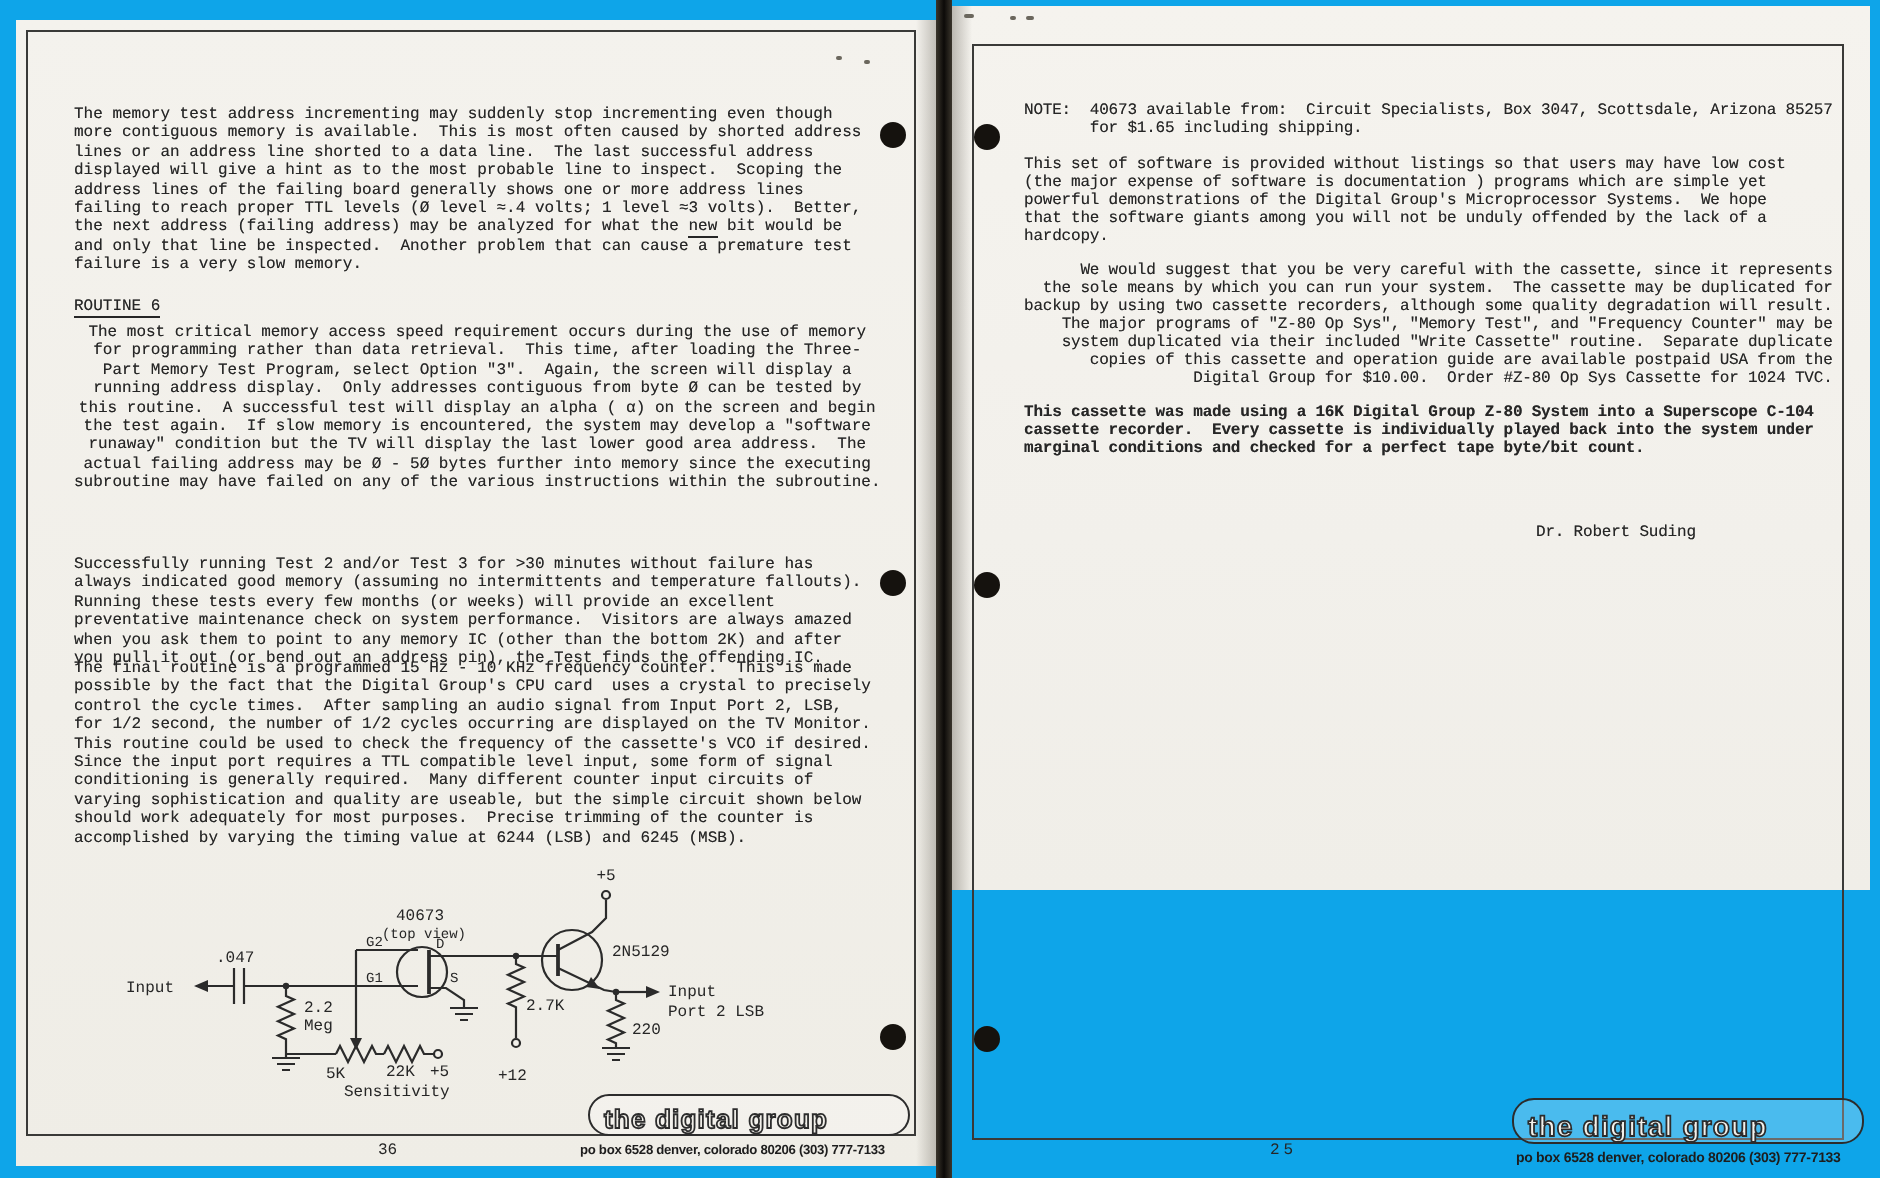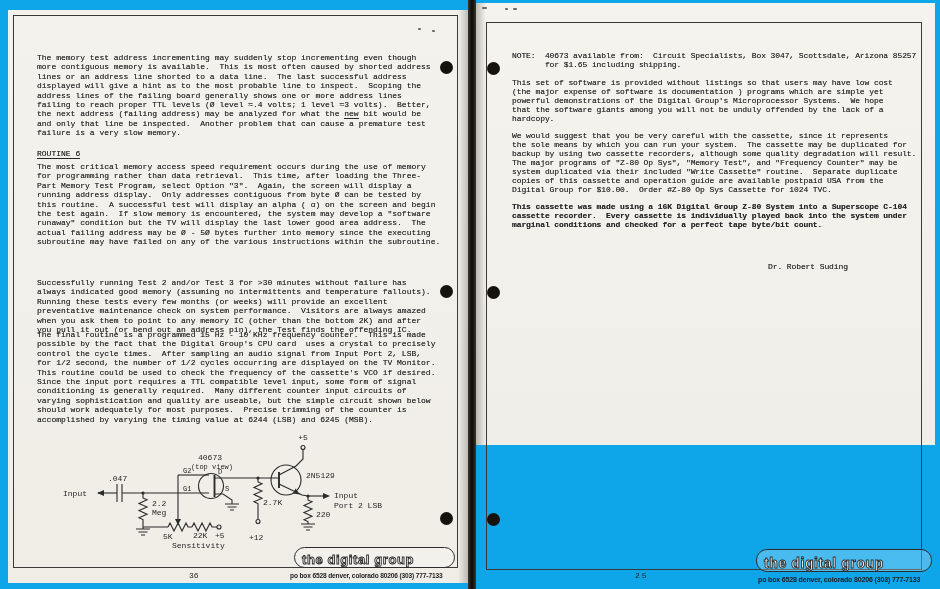--- a/index.html
+++ b/index.html
@@ -51,21 +51,21 @@
 lines or an address line shorted to a data line.  The last successful address
 displayed will give a hint as to the most probable line to inspect.  Scoping the
 address lines of the failing board generally shows one or more address lines
 failing to reach proper TTL levels (Ø level ≈.4 volts; 1 level ≈3 volts).  Better,
 the next address (failing address) may be analyzed for what the </span><span class="u">new</span><span> bit would be
 and only that line be inspected.  Another problem that can cause a premature test
 failure is a very slow memory.</span></div>
 
     <div class="txt" style="left:29px;top:139px;"><span class="u">ROUTINE 6</span></div>
 
-    <div class="txt" style="left:29px;top:152px;">The most critical memory access speed requirement occurs during the use of memory
+    <div class="txt" style="left:29px;top:152px;text-align:center;">The most critical memory access speed requirement occurs during the use of memory
 for programming rather than data retrieval.  This time, after loading the Three-
 Part Memory Test Program, select Option "3".  Again, the screen will display a
 running address display.  Only addresses contiguous from byte Ø can be tested by
 this routine.  A successful test will display an alpha ( α) on the screen and begin
 the test again.  If slow memory is encountered, the system may develop a "software
 runaway" condition but the TV will display the last lower good area address.  The
 actual failing address may be Ø - 5Ø bytes further into memory since the executing
 subroutine may have failed on any of the various instructions within the subroutine.</div>
 
     <div class="txt" style="left:29px;top:252px;margin-top:16px;">Successfully running Test 2 and/or Test 3 for &gt;30 minutes without failure has
@@ -169,21 +169,21 @@
     <div class="mark" style="left:29px;top:5px;width:3px;height:1.5px;"></div>
     <div class="mark" style="left:37px;top:5px;width:4px;height:1.5px;"></div>
 
     <div class="txt lh9" style="left:36px;top:48px;">NOTE:  40673 available from:  Circuit Specialists, Box 3047, Scottsdale, Arizona 85257
        for $1.65 including shipping.</div>
     <div class="txt lh9" style="left:36px;top:75px;">This set of software is provided without listings so that users may have low cost
 (the major expense of software is documentation ) programs which are simple yet
 powerful demonstrations of the Digital Group's Microprocessor Systems.  We hope
 that the software giants among you will not be unduly offended by the lack of a
 hardcopy.</div>
-    <div class="txt lh9" style="left:36px;top:128px;">We would suggest that you be very careful with the cassette, since it represents
+    <div class="txt lh9" style="left:36px;top:128px;text-align:right;">We would suggest that you be very careful with the cassette, since it represents
 the sole means by which you can run your system.  The cassette may be duplicated for
 backup by using two cassette recorders, although some quality degradation will result.
 The major programs of "Z-80 Op Sys", "Memory Test", and "Frequency Counter" may be
 system duplicated via their included "Write Cassette" routine.  Separate duplicate
 copies of this cassette and operation guide are available postpaid USA from the
 Digital Group for $10.00.  Order #Z-80 Op Sys Cassette for 1024 TVC.</div>
     <div class="txt lh9" style="left:36px;top:199px;font-weight:bold;">This cassette was made using a 16K Digital Group Z-80 System into a Superscope C-104
 cassette recorder.  Every cassette is individually played back into the system under
 marginal conditions and checked for a perfect tape byte/bit count.</div>
     <div class="txt lh9" style="left:292px;top:259px;">Dr. Robert Suding</div>

